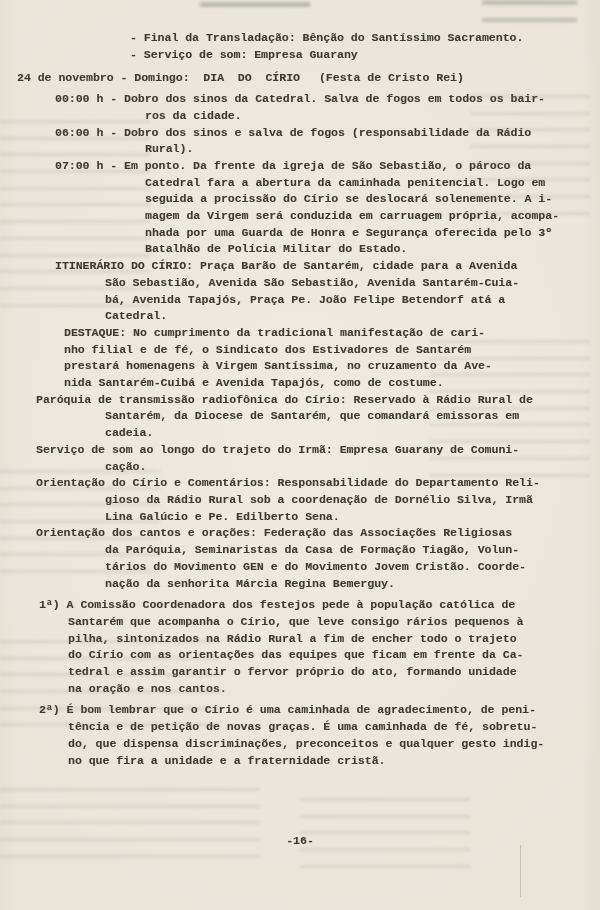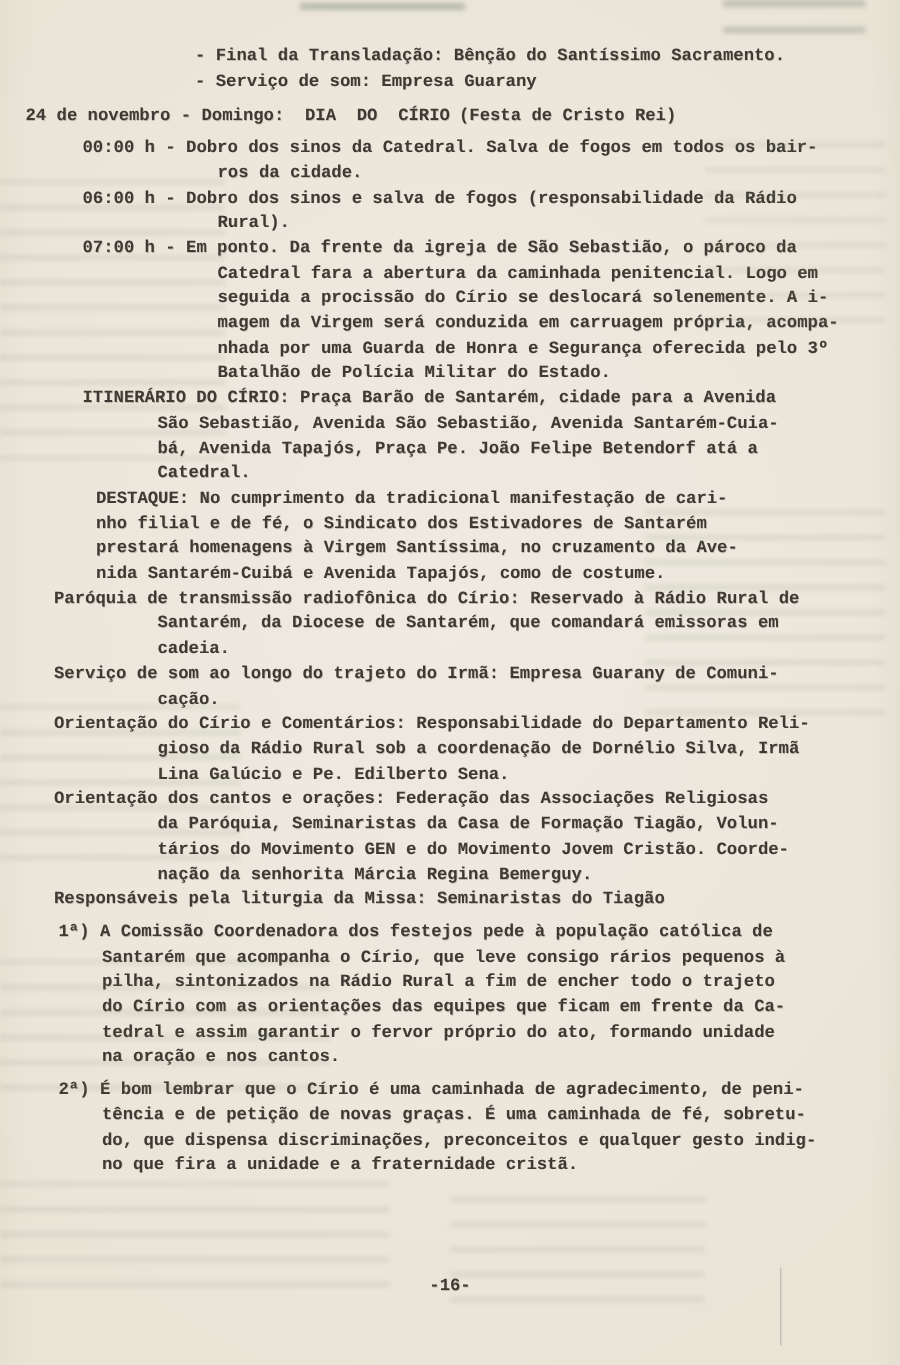--- a/index.html
+++ b/index.html
@@ -20,21 +20,21 @@
     color:#3e3a33;
     text-shadow:0.4px 0.4px 0 rgba(62,58,51,0.25);
     box-sizing:border-box;
     padding-top:30px;
   }
   .txt{white-space:pre-wrap;}
   .u{text-decoration-thickness:1.2px;text-underline-offset:2.5px;}
   .intro{margin-left:130px;}
   .heading{margin:7px 0 0 17px;}
   .heading .seg-title{margin-left:13.8px;}
-  .heading .seg-festival{margin-left:6px;}
+  .heading .seg-festival{margin-left:19px;}
   .sched-wrap{margin-top:4px;}
   .sched{padding-left:145px;text-indent:-90px;}
   .itin{padding-left:105px;text-indent:-50px;}
   .dest{padding-left:64px;}
   .serv{padding-left:105px;text-indent:-69px;}
   .head2{margin:3px 0 0 36px;}
   .obs{margin-top:5px;padding-left:68px;text-indent:-29px;}
   .footer{margin-top:64px;text-align:center;}
   
   .ghost{
@@ -109,21 +109,20 @@
 cadeia.</span></div>
     <div class="serv txt"><span class="u">Serviço de som ao longo do trajeto do Irmã:</span><span> Empresa Guarany de Comuni-
 cação.</span></div>
     <div class="serv txt"><span class="u">Orientação do Círio e Comentários:</span><span> Responsabilidade do Departamento Reli-
 gioso da Rádio Rural sob a coordenação de Dornélio Silva, Irmã
 Lina Galúcio e Pe. Edilberto Sena.</span></div>
     <div class="serv txt"><span class="u">Orientação dos cantos e orações:</span><span> Federação das Associações Religiosas
 da Paróquia, Seminaristas da Casa de Formação Tiagão, Volun-
 tários do Movimento GEN e do Movimento Jovem Cristão. Coorde-
 nação da senhorita Márcia Regina Bemerguy.</span></div>
-    <div class="serv txt"><span class="u">Responsáveis pela liturgia da Missa:</span><span> Seminaristas do Tiagão</span></div>
   </div>
 
 
   <div>
     <div class="obs txt"><span>1ª)</span><span> A Comissão Coordenadora dos festejos pede à população católica de
 Santarém que acompanha o Círio, que leve consigo rários pequenos à
 pilha, sintonizados na Rádio Rural a fim de encher todo o trajeto
 do Círio com as orientações das equipes que ficam em frente da Ca-
 tedral e assim garantir o fervor próprio do ato, formando unidade
 na oração e nos cantos.</span></div>

